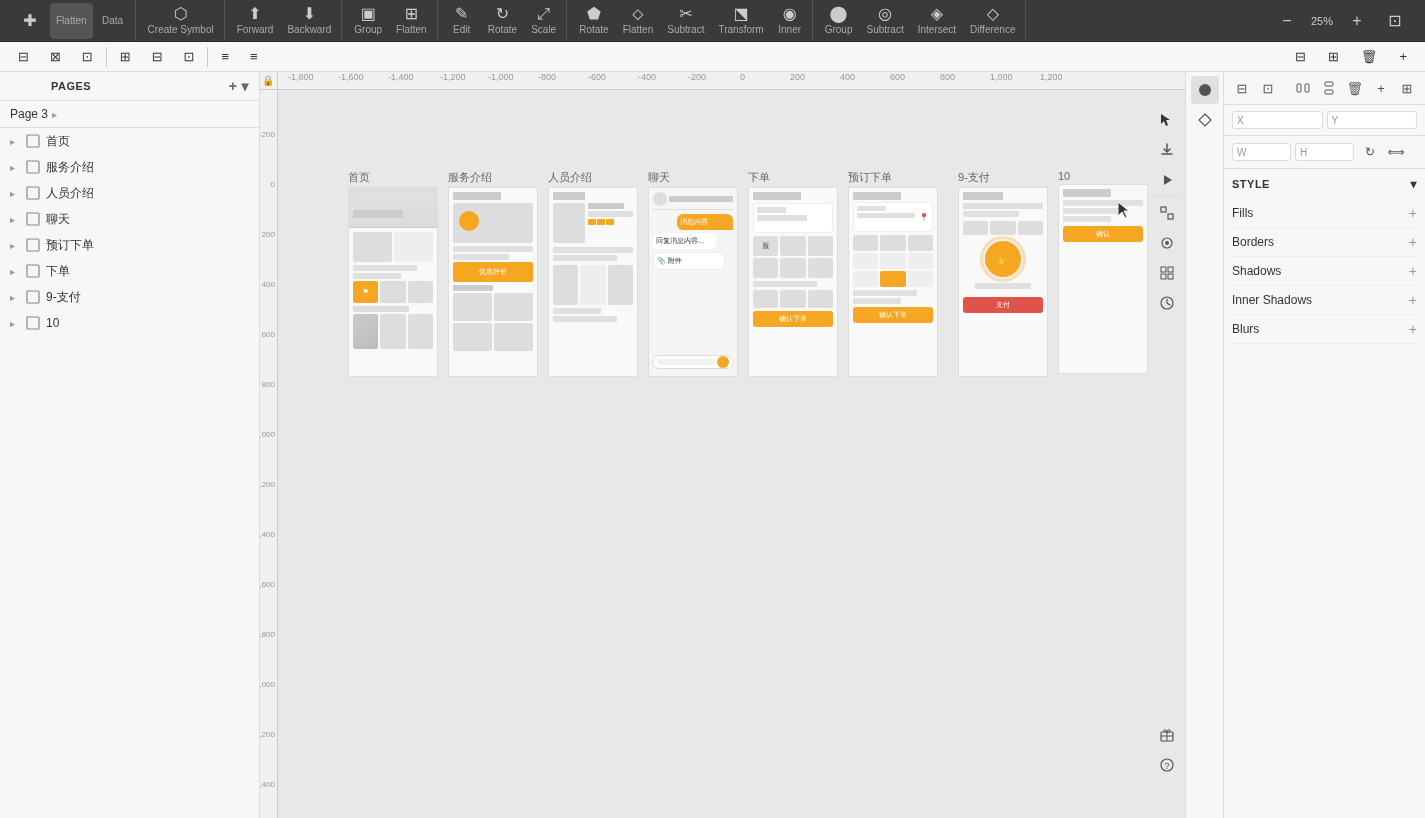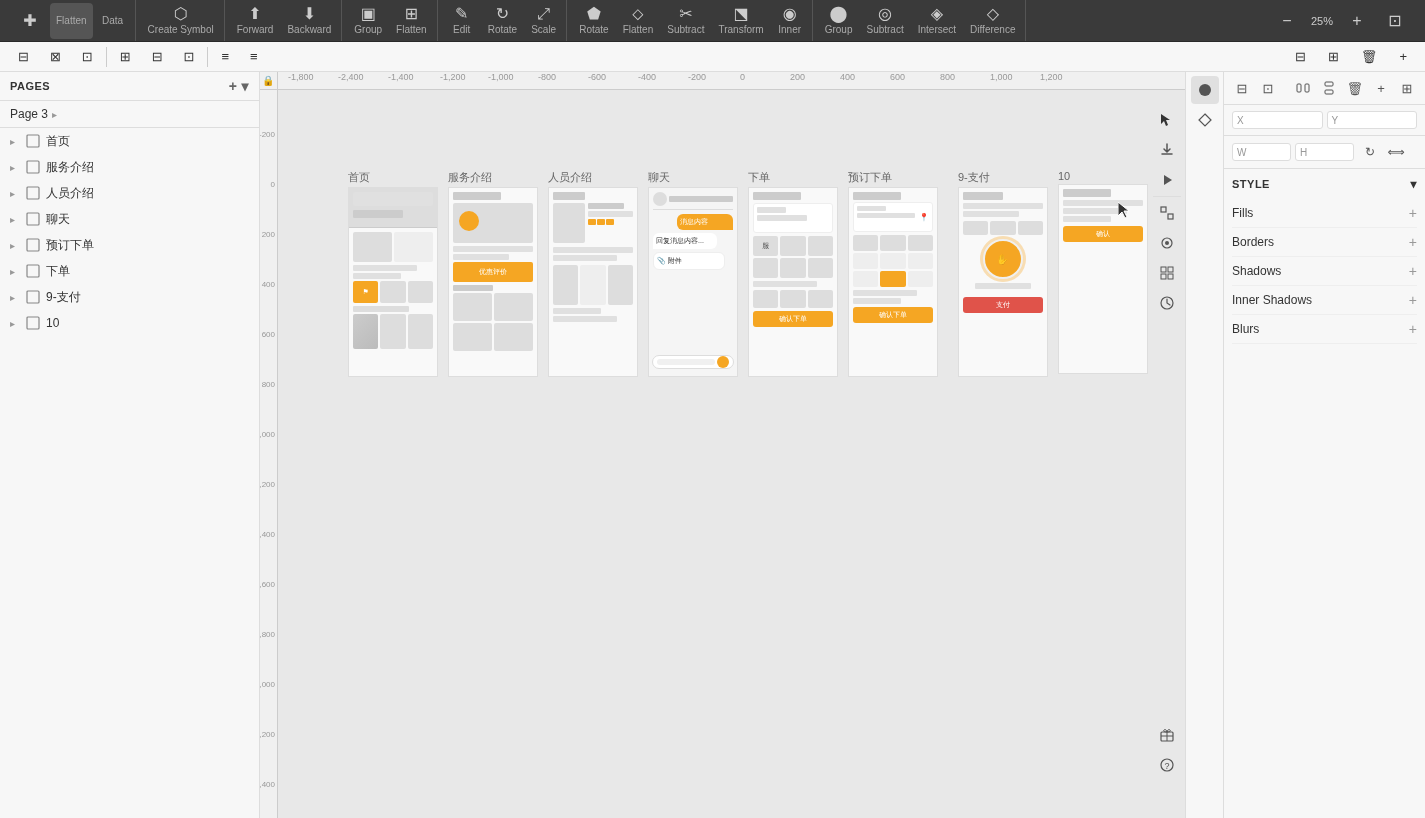--- a/index.html
+++ b/index.html
@@ -42,21 +42,21 @@
     
     #left-panel {
       width: 260px; background: #f7f7f7; border-right: 1px solid #ddd;
       display: flex; flex-direction: column;
     }
     #pages-header {
       display: flex; align-items: center; padding: 6px 10px;
       border-bottom: 1px solid #ddd; color: #333; font-size: 11px; font-weight: 600;
       text-transform: uppercase; letter-spacing: 0.5px;
     }
-    #pages-header .pages-label { flex: 1; }
+    #pages-header .pages-label { flex: 1; margin-left: 41px; }
     #pages-header .pages-actions { display: flex; gap: 4px; }
     .pages-actions span { cursor: pointer; color: #666; font-size: 14px; }
 
     #page-name {
       padding: 6px 10px; font-size: 12px; color: #333; cursor: pointer;
       border-bottom: 1px solid #ddd; display: flex; align-items: center; gap: 4px;
     }
 
     .layer-item {
       display: flex; align-items: center; padding: 4px 10px; cursor: pointer;
@@ -400,21 +400,21 @@
 
   <div id="canvas-area">
 
     <div id="ruler-corner">
       <div id="lock-icon">🔒</div>
     </div>
 
     <div id="ruler-top">
       <div style="position:relative;width:100%;height:100%;">
         <span class="rtick" style="left:10px;">-1,800</span>
-        <span class="rtick" style="left:60px;">-2,400</span>
+        <span class="rtick" style="left:60px;">-1,600</span>
         <span class="rtick" style="left:110px;">-1,400</span>
         <span class="rtick" style="left:162px;">-1,200</span>
         <span class="rtick" style="left:210px;">-1,000</span>
         <span class="rtick" style="left:260px;">-800</span>
         <span class="rtick" style="left:310px;text-align:center;">-600</span>
         <span class="rtick" style="left:360px;">-400</span>
         <span class="rtick" style="left:410px;">-200</span>
         <span class="rtick" style="left:462px;">0</span>
         <span class="rtick" style="left:512px;">200</span>
         <span class="rtick" style="left:562px;">400</span>

